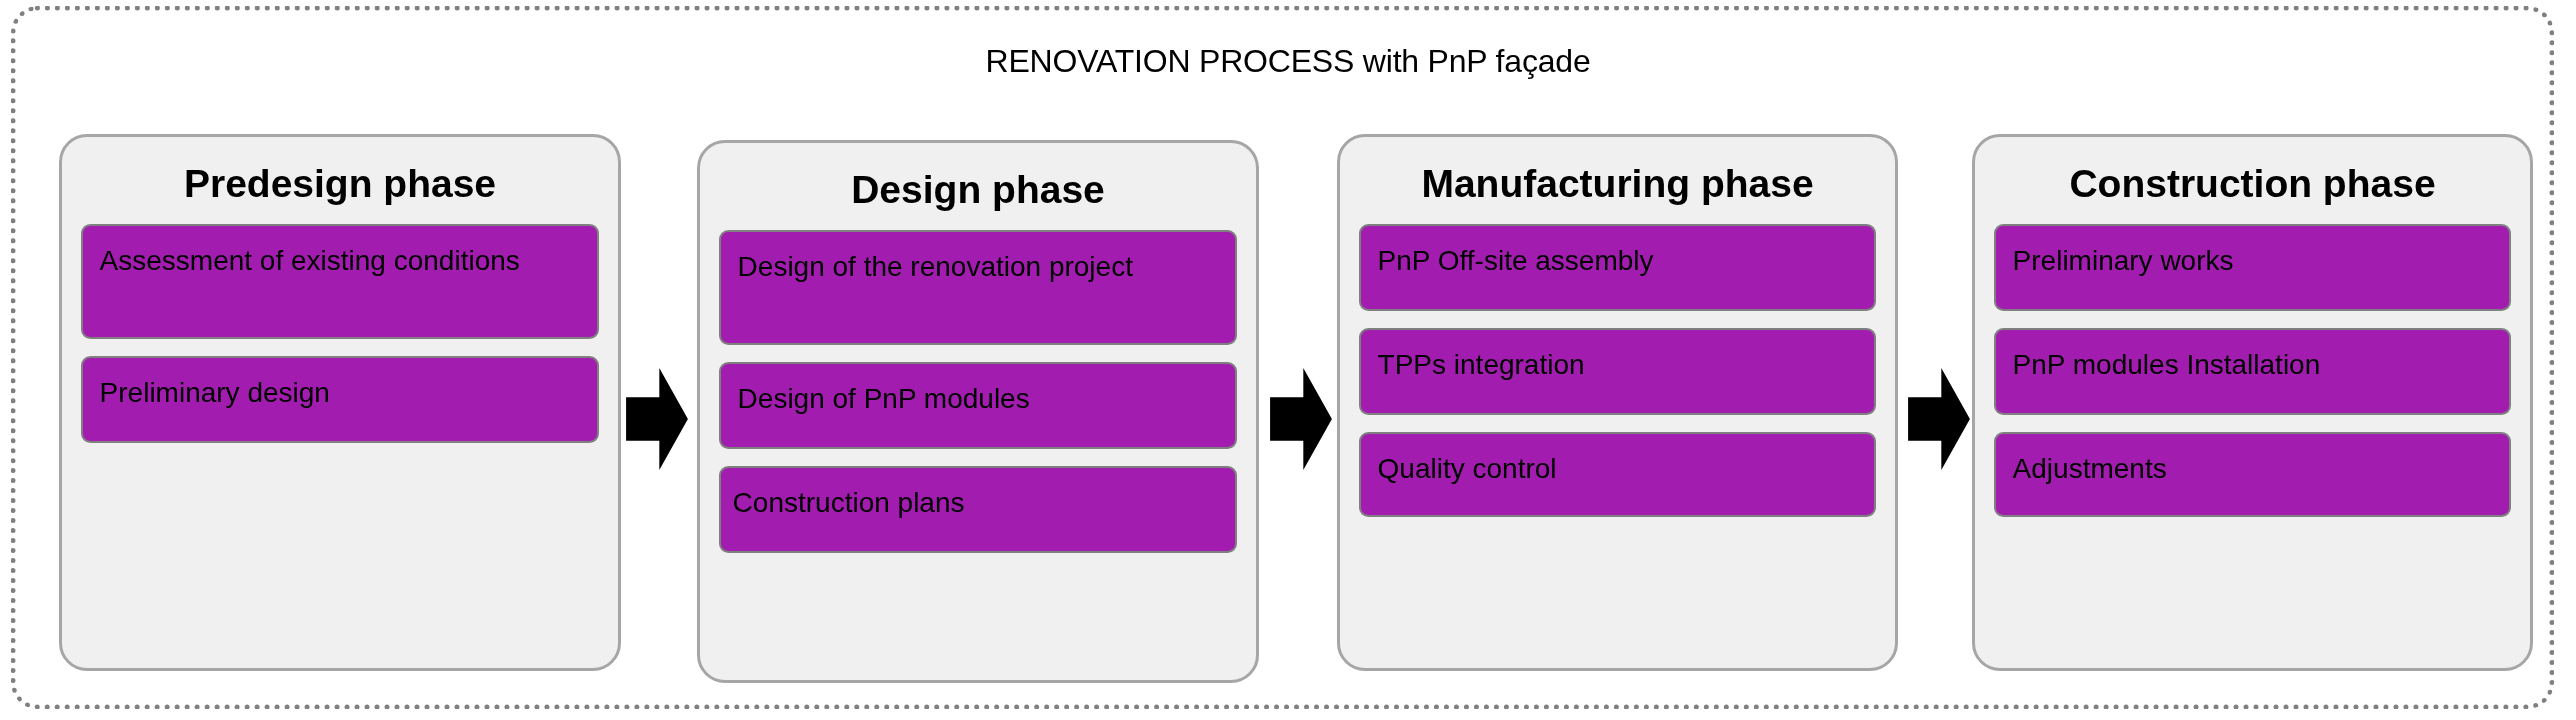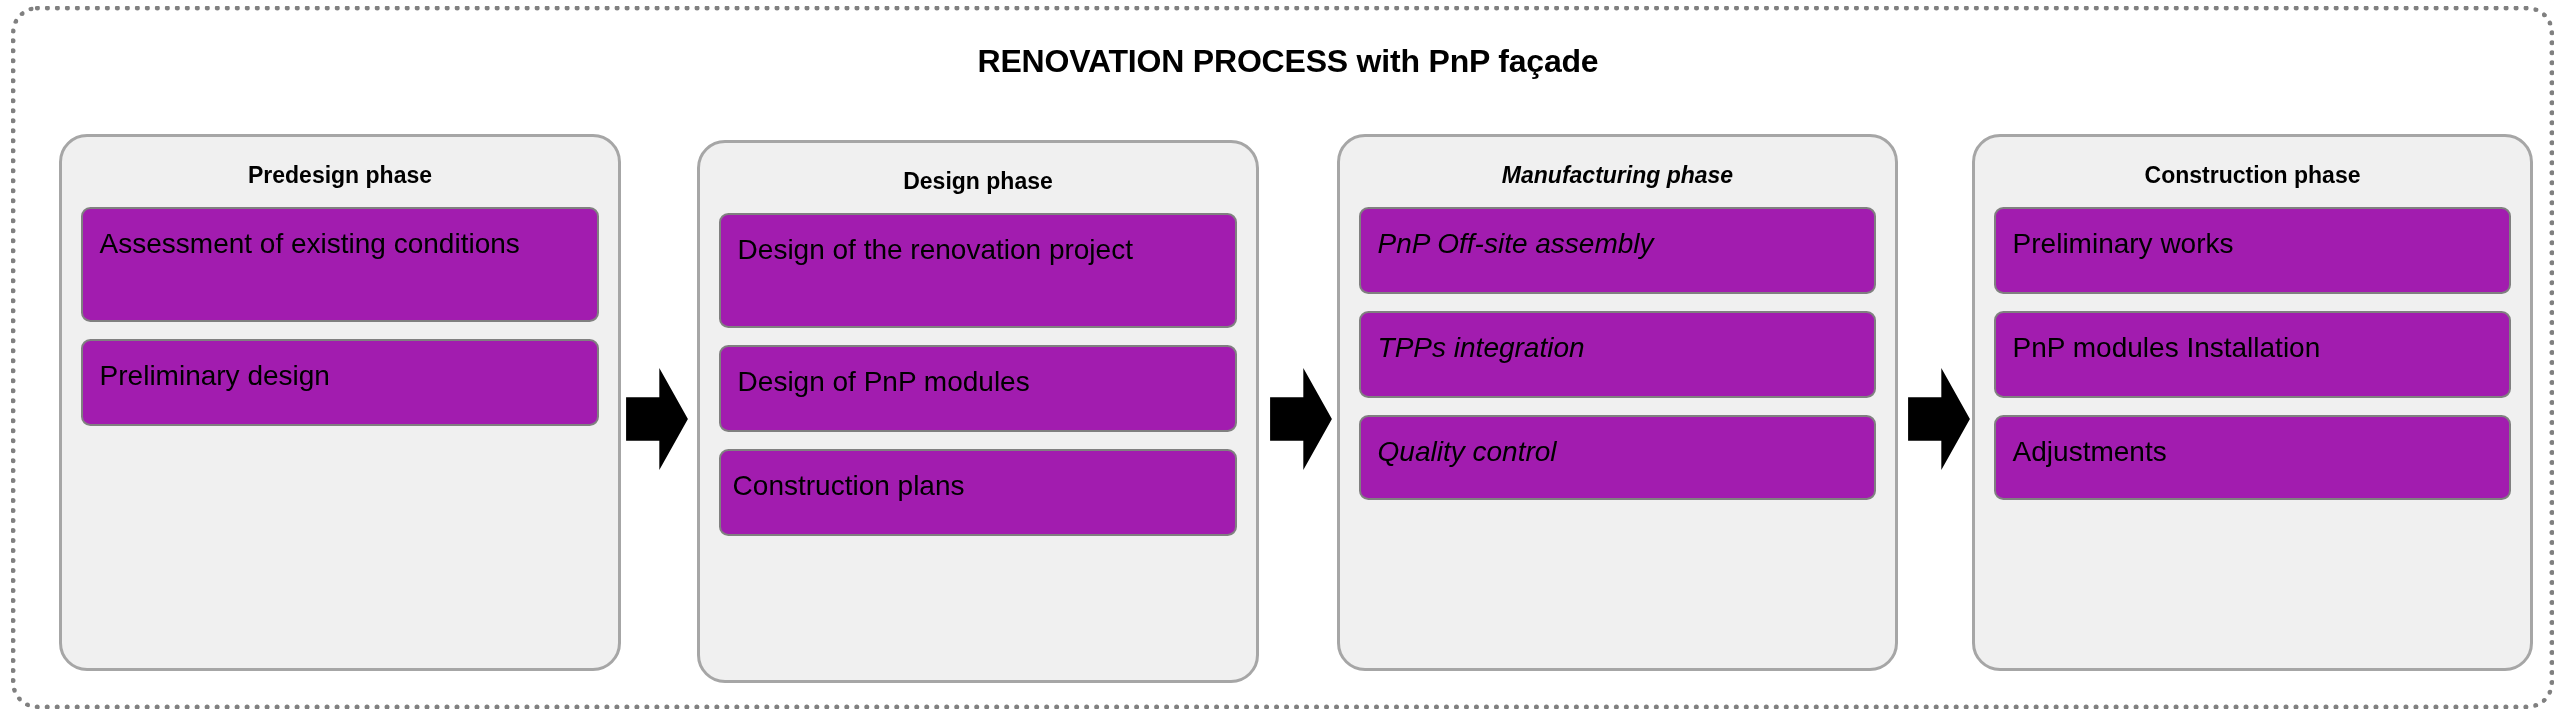--- a/index.html
+++ b/index.html
@@ -34,21 +34,21 @@
   }
 
   
   .diagram-title {
     position: absolute;
     left: 0;
     top: 43px;
     width: 2576px;
     text-align: center;
     font-size: 32px;
-    font-weight: bold;
+    font-weight: normal;
     color: #000000;
     letter-spacing: -0.2px;
     white-space: nowrap;
   }
 
   
   .phases {
     position: absolute;
     left: 0;
     top: 0;
@@ -59,21 +59,21 @@
   .phase-box {
     position: absolute;
     box-sizing: border-box;
     background: #f0f0f0;
     border: 3.1px solid #a6a6a6;
     border-radius: 28px;
   }
 
   .phase-title {
     text-align: center;
-    font-size: 23px;
+    font-size: 39px;
     font-weight: bold;
     color: #000000;
     line-height: 1.1;
     padding-top: 26px;
     padding-bottom: 18.6px;
     white-space: nowrap;
   }
 
   .phase-items {
     padding: 0 18.6px 0 18.6px;
@@ -136,21 +136,21 @@
         <div class="phase-card one-line" style="height:87px;padding-left:12px;">Construction plans</div>
       </div>
     </div>
 
     <div class="arrow" style="left:1270px; top:368px;">
       <svg viewBox="0 0 80 132" xmlns="http://www.w3.org/2000/svg">
         <polygon points="0,38 43,38 43,0 80,66 43,132 43,94 0,94" fill="#000000"></polygon>
       </svg>
     </div>
 
-    <div class="phase-box" style="left:1337px; top:134px; width:561px; height:537px;font-style:italic;">
+    <div class="phase-box" style="left:1337px; top:134px; width:561px; height:537px;">
       <div class="phase-title">Manufacturing phase</div>
       <div class="phase-items">
         <div class="phase-card one-line" style="height:87px;">PnP Off-site assembly</div>
         <div class="phase-card one-line" style="height:87px;">TPPs integration</div>
         <div class="phase-card one-line" style="height:75px;">Quality control</div>
       </div>
     </div>
 
     <div class="arrow" style="left:1908px; top:368px;">
       <svg viewBox="0 0 80 132" xmlns="http://www.w3.org/2000/svg">

